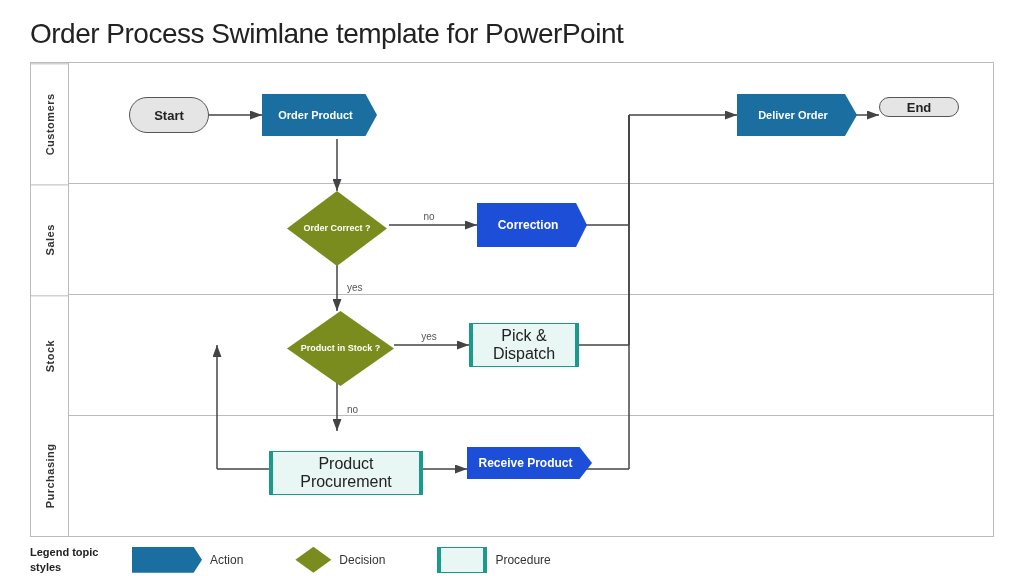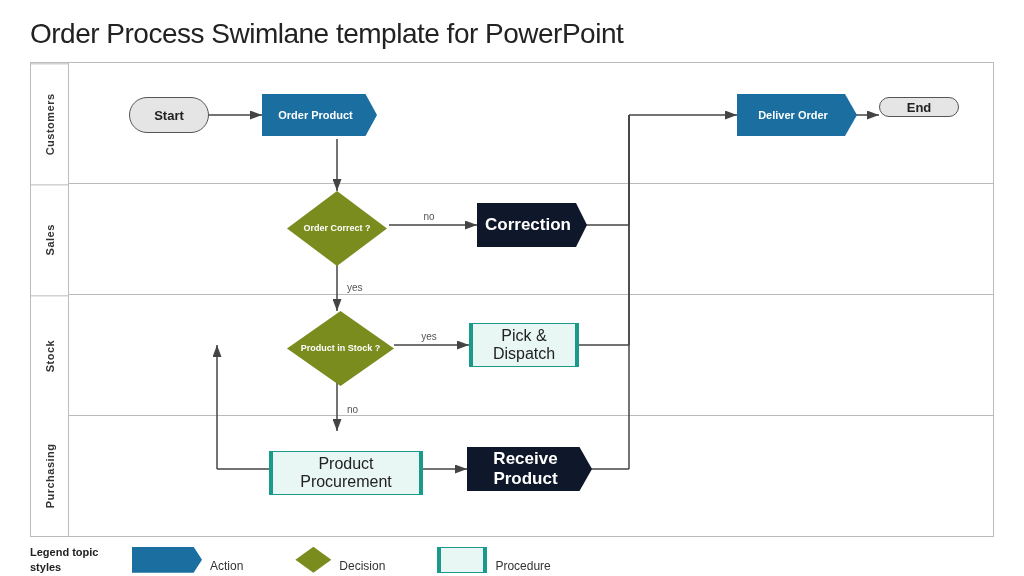--- a/index.html
+++ b/index.html
@@ -98,23 +98,23 @@
     .action-box {
       background: #1a6fa0;
       color: #fff;
       font-size: 11px;
       font-weight: 600;
       clip-path: polygon(0% 0%, 90% 0%, 100% 50%, 90% 100%, 0% 100%);
     }
 
     
     .action-box-teal {
-      background: #0f172a;
+      background: #1d4ed8;
       color: #fff;
-      font-size: 17px;
+      font-size: 12px;
       font-weight: 600;
       clip-path: polygon(0% 0%, 90% 0%, 100% 50%, 90% 100%, 0% 100%);
     }
 
     
     .diamond {
       background: #7a8c1e;
       color: #fff;
       font-size: 10px;
       font-weight: 600;
@@ -156,21 +156,21 @@
       font-size: 11px;
       font-weight: 700;
       color: #222;
       width: 90px;
       line-height: 1.3;
       flex-shrink: 0;
     }
 
     .legend-item {
       display: flex;
-      align-items: flex-end;
+      align-items: center;
       gap: 8px;
       margin-right: 40px;
     }
 
     .legend-shape-action {
       width: 70px;
       height: 26px;
       background: #1a6fa0;
       clip-path: polygon(0% 0%, 88% 0%, 100% 50%, 88% 100%, 0% 100%);
       flex-shrink: 0;
@@ -295,21 +295,21 @@
       </div>
 
       <div class="shape procedure-box" style="left:400px; top:260px; width:110px; height:44px;">
         <span>Pick &amp; Dispatch</span>
       </div>
 
       <div class="shape procedure-box" style="left:200px; top:388px; width:154px; height:44px;">
         <span>Product Procurement</span>
       </div>
 
-      <div class="shape action-box-teal" style="left:398px; top:384px; width:125px; height:44px;align-items:center;">
+      <div class="shape action-box-teal" style="left:398px; top:384px; width:125px; height:32px;align-items:center;">
         <span style="padding-right:8px;">Receive Product</span>
       </div>
 
     </div>
   </div>
 
   <div class="legend">
     <div class="legend-title">Legend topic styles</div>
     <div class="legend-item">
       <div class="legend-shape-action"></div>

